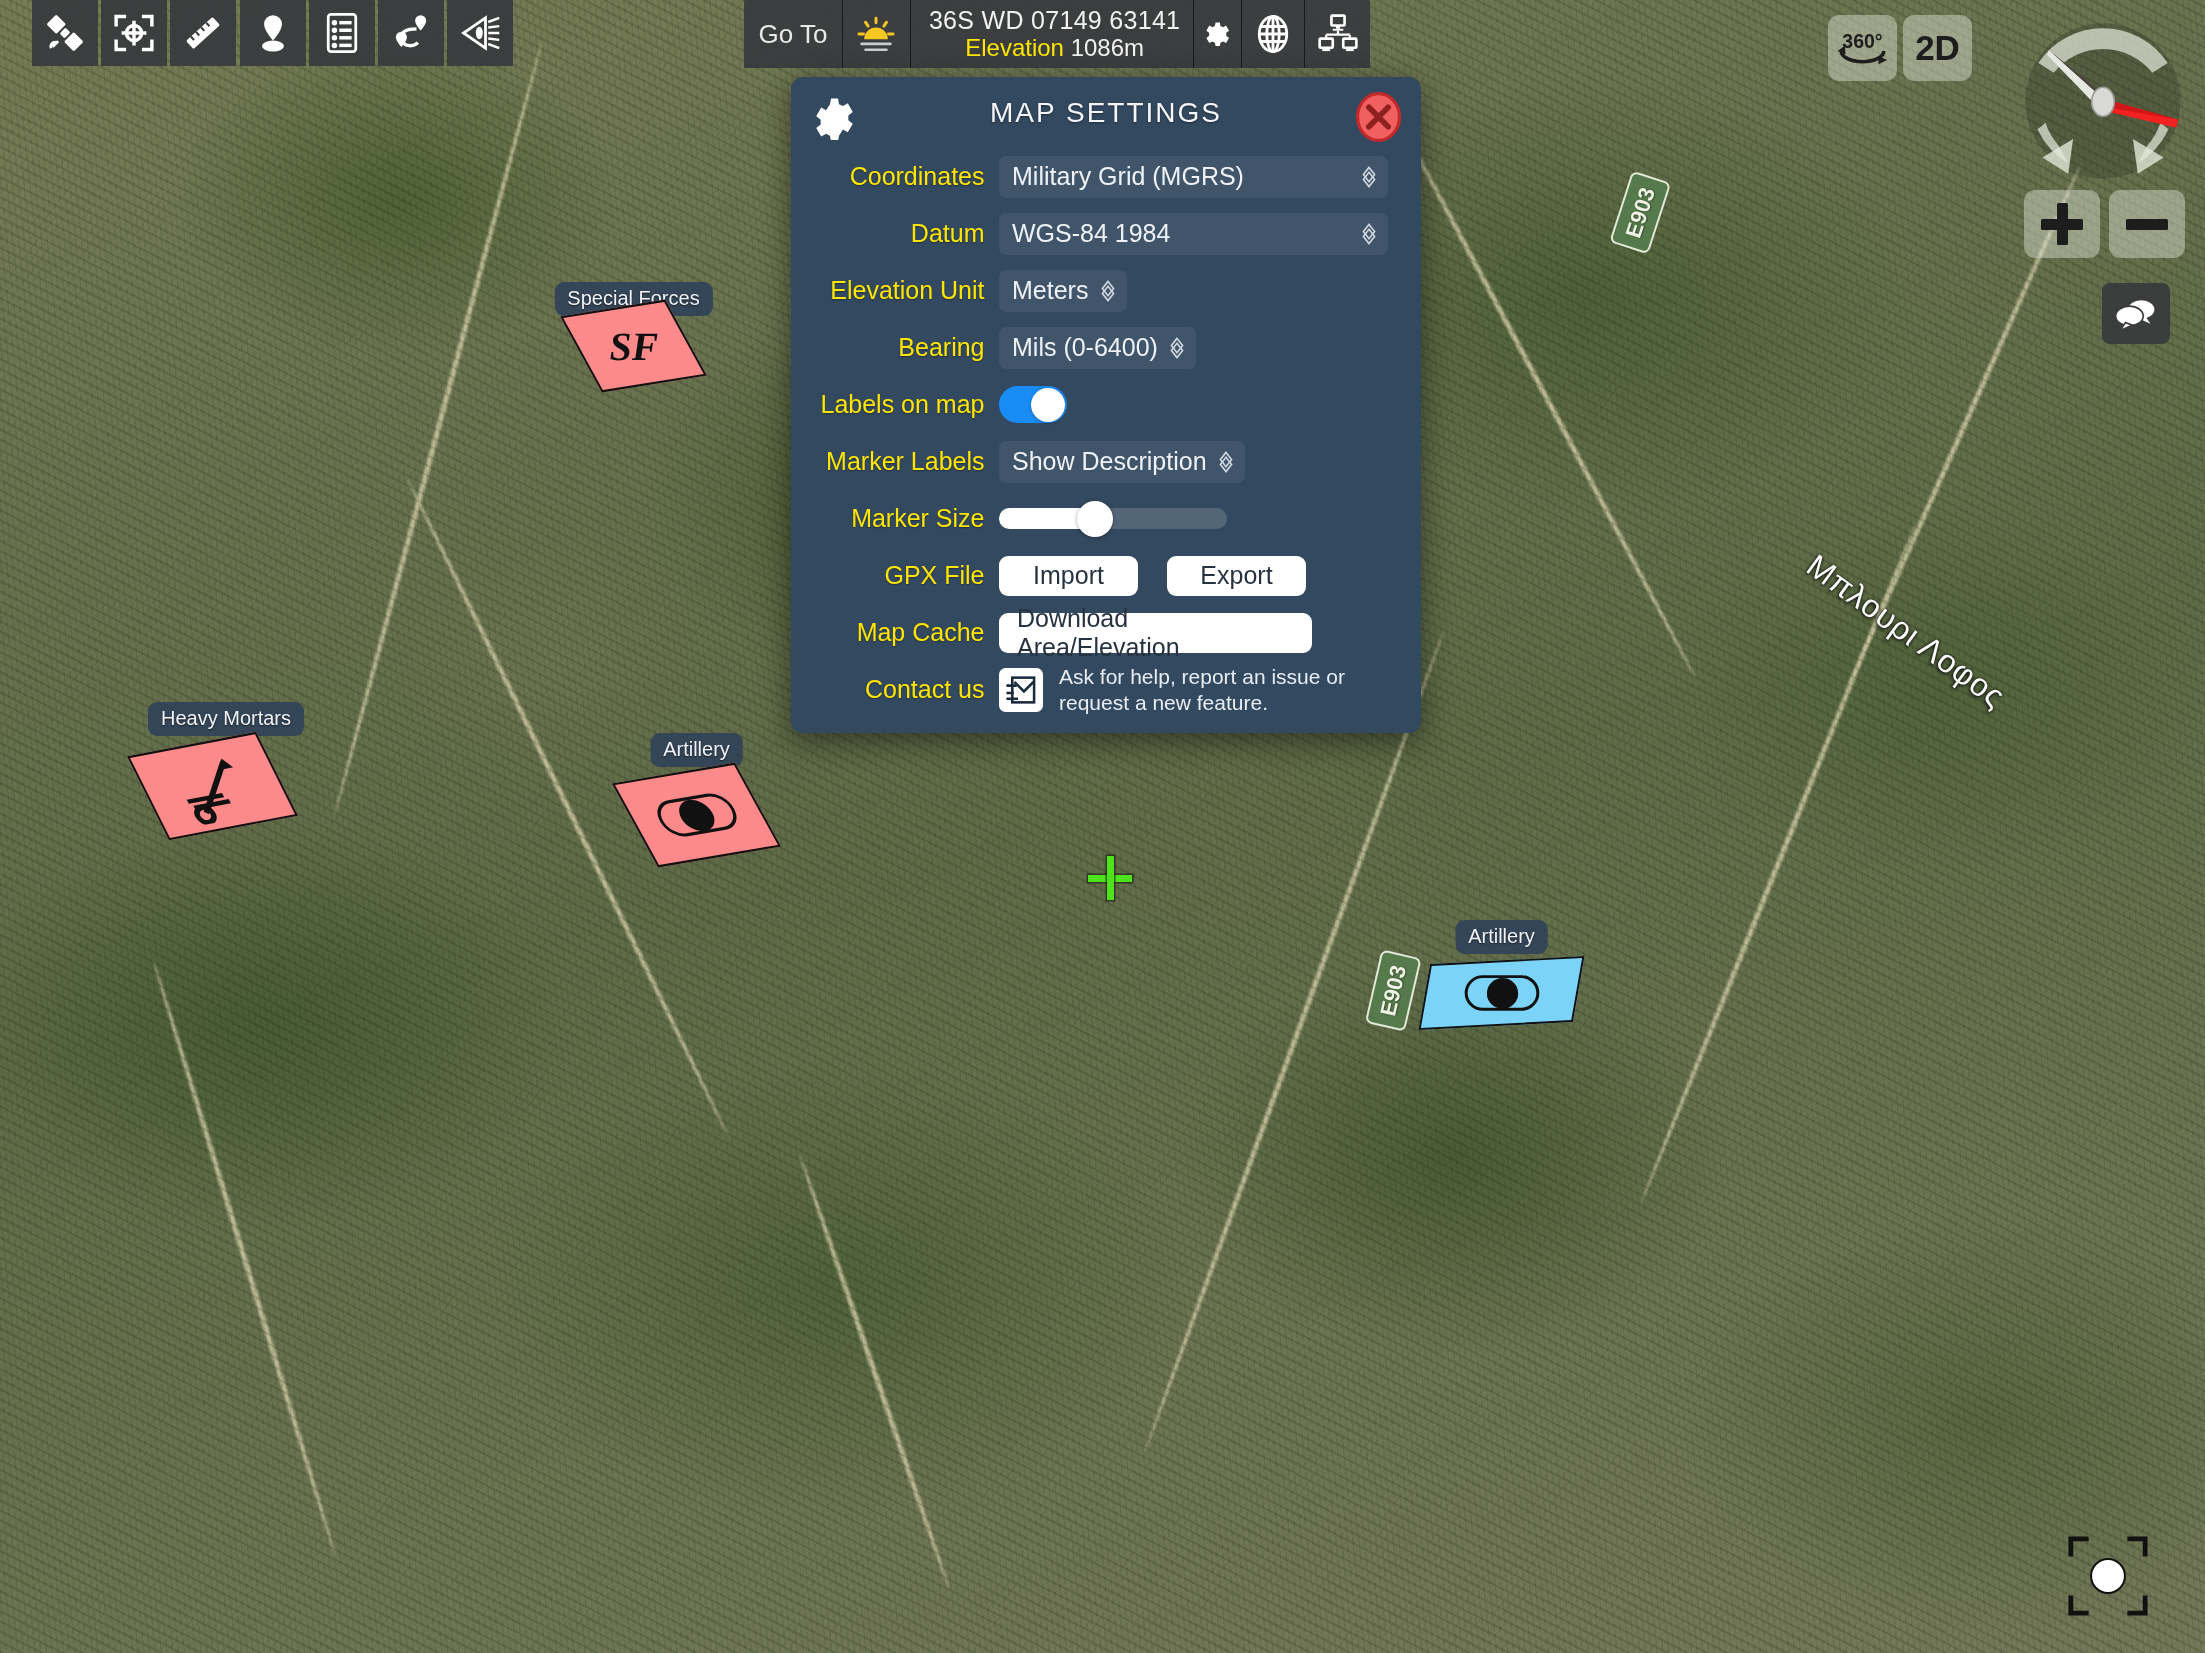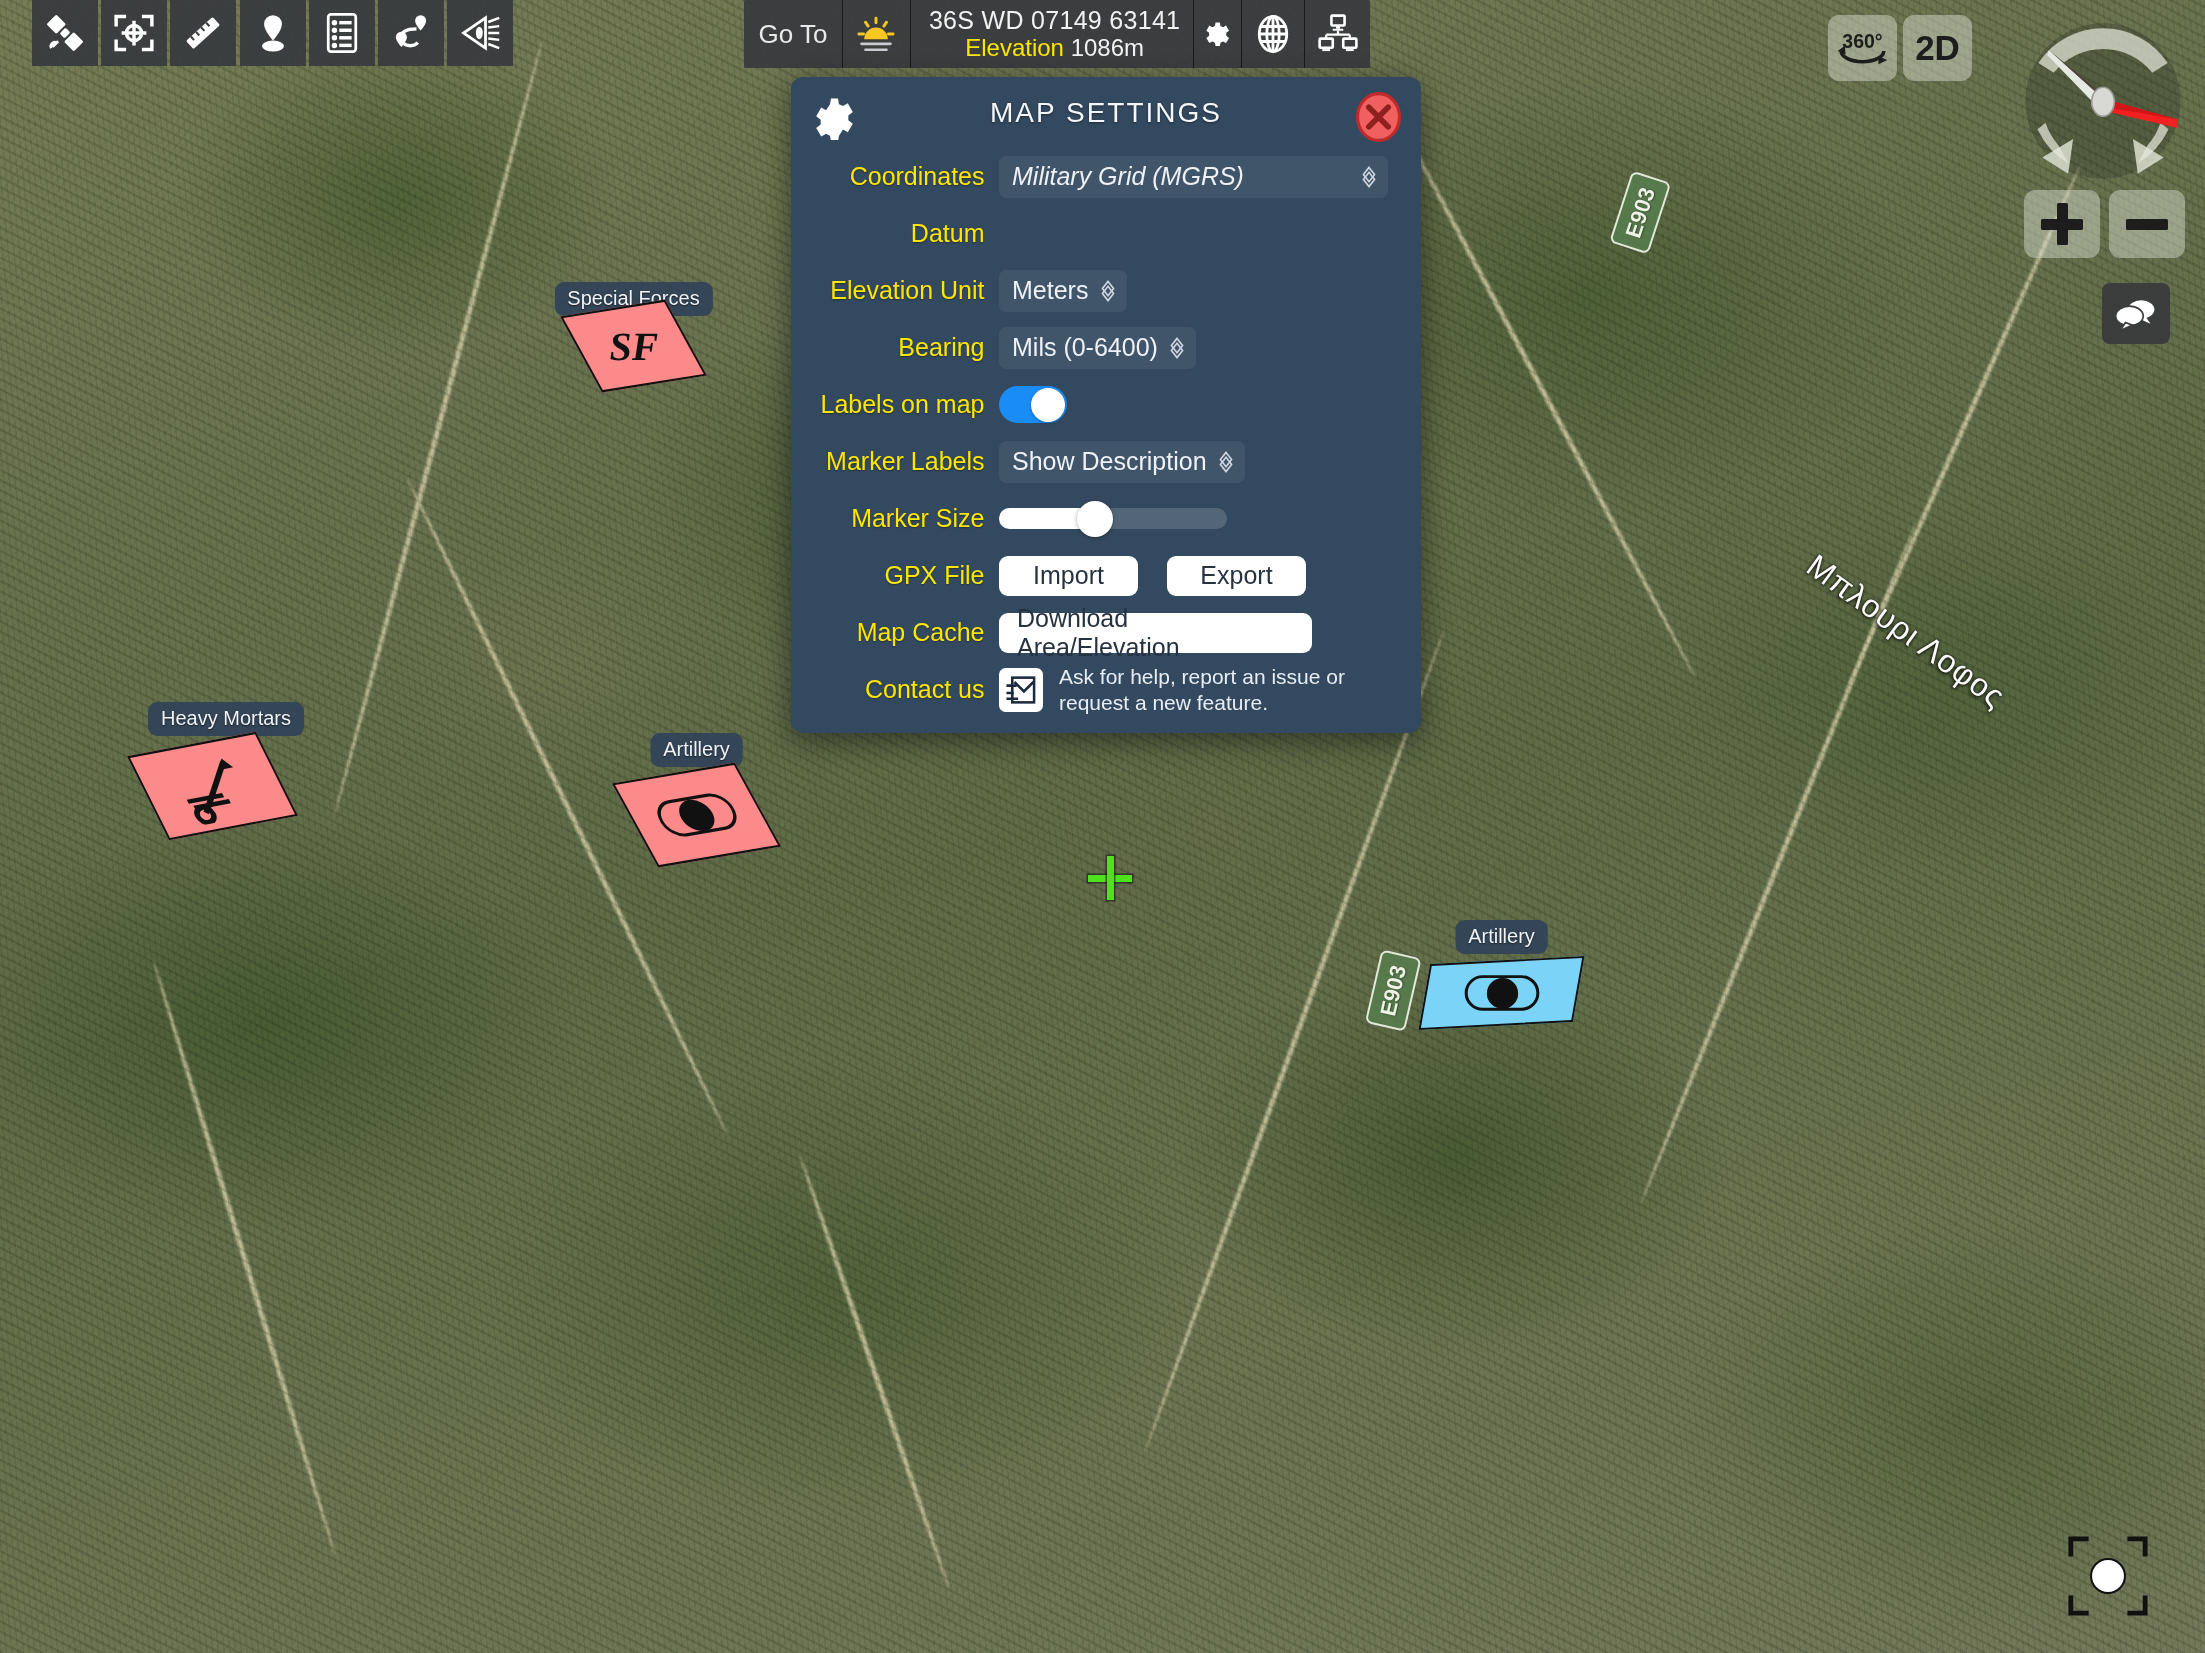--- a/index.html
+++ b/index.html
@@ -252,21 +252,21 @@
   .select-box {
     background: rgba(255,255,255,.07);
     border-radius: 7.3px;
     height: 42px;
     display: flex; align-items: center;
     padding: 0 11.3px 0 13px;
     color: #eef2f6; font-size: 25px;
     cursor: pointer;
     gap: 11.3px;
   }
-  .select-wide  { width: 389px; justify-content: space-between; font-style: italic; }
+  .select-wide  { width: 389px; justify-content: space-between; }
   .select-auto  { width: auto; }
   .chev { flex: 0 0 auto; opacity: .9; }
 
   .toggle {
     width: 68px; height: 37px; border-radius: 18.6px;
     background: #1a8cf5; position: relative; cursor: pointer;
   }
   .toggle .knob {
     position: absolute; right: 1.6px; top: 1.6px;
     width: 34px; height: 34px; border-radius: 50%;
@@ -557,20 +557,27 @@
       <span>Military Grid (MGRS)</span>
       <svg class="chev" width="16" height="24" viewBox="0 0 20 30">
         <path d="M10 3 L17 12 L10 21 L3 12 Z" fill="none" stroke="#dfe5ec" stroke-width="2"></path>
         <path d="M10 9 L17 18 L10 27 L3 18 Z" fill="none" stroke="#dfe5ec" stroke-width="2"></path>
       </svg>
     </div>
   </div>
 
   <div class="row">
     <div class="row-label">Datum</div>
+    <div class="select-box select-wide">
+      <span>WGS-84 1984</span>
+      <svg class="chev" width="16" height="24" viewBox="0 0 20 30">
+        <path d="M10 3 L17 12 L10 21 L3 12 Z" fill="none" stroke="#dfe5ec" stroke-width="2"></path>
+        <path d="M10 9 L17 18 L10 27 L3 18 Z" fill="none" stroke="#dfe5ec" stroke-width="2"></path>
+      </svg>
+    </div>
   </div>
 
   <div class="row">
     <div class="row-label">Elevation Unit</div>
     <div class="select-box select-auto">
       <span>Meters</span>
       <svg class="chev" width="16" height="24" viewBox="0 0 20 30">
         <path d="M10 3 L17 12 L10 21 L3 12 Z" fill="none" stroke="#dfe5ec" stroke-width="2"></path>
         <path d="M10 9 L17 18 L10 27 L3 18 Z" fill="none" stroke="#dfe5ec" stroke-width="2"></path>
       </svg>

